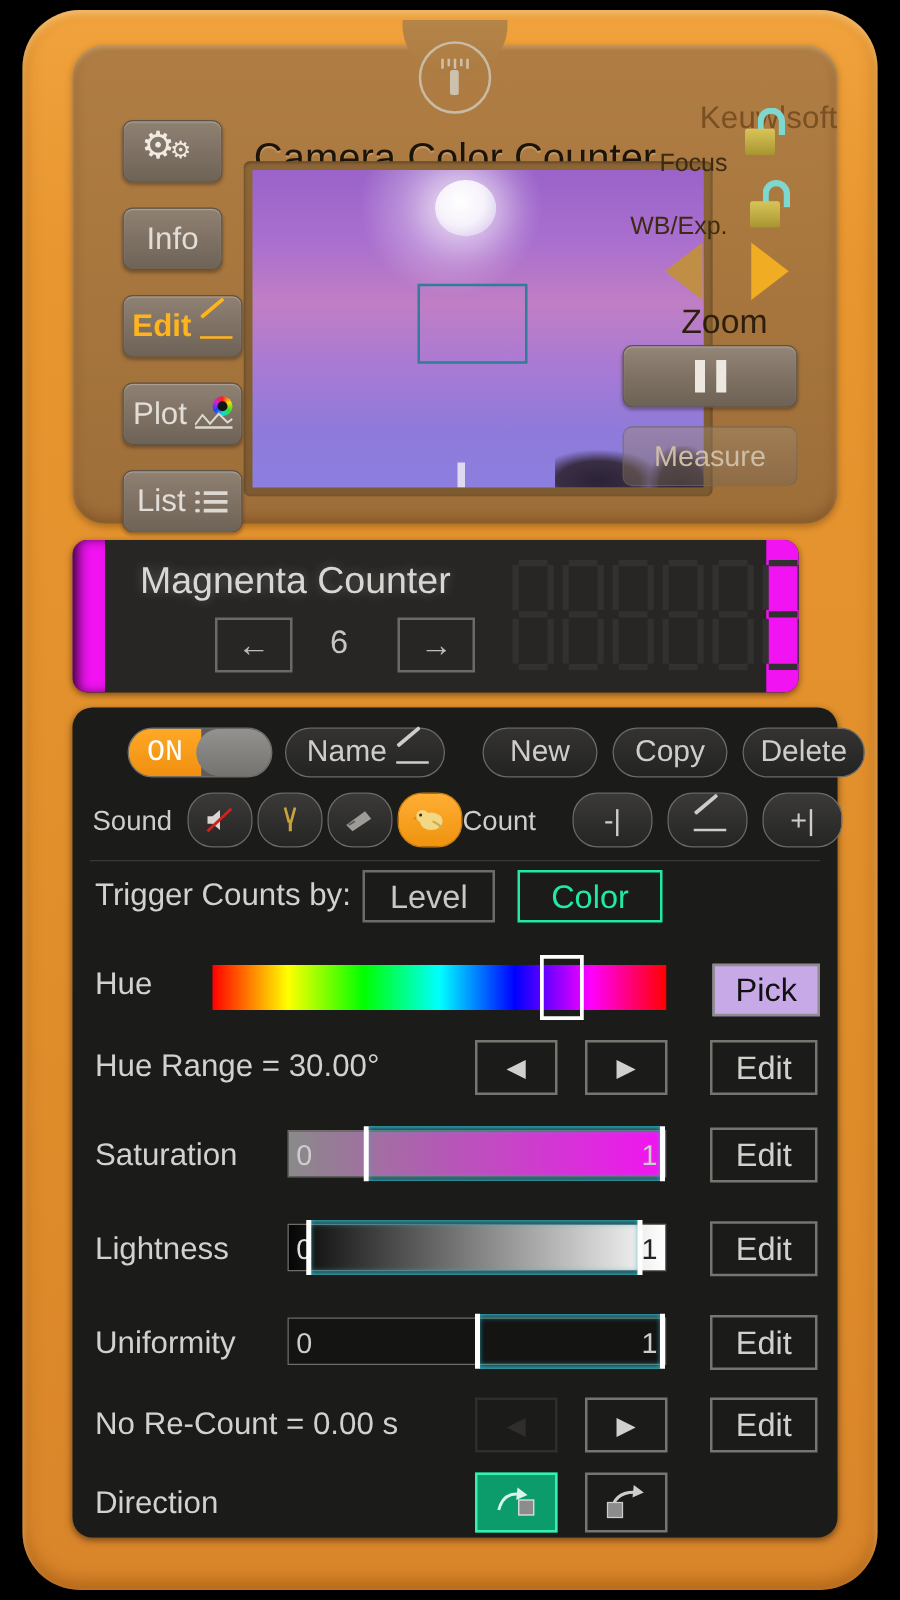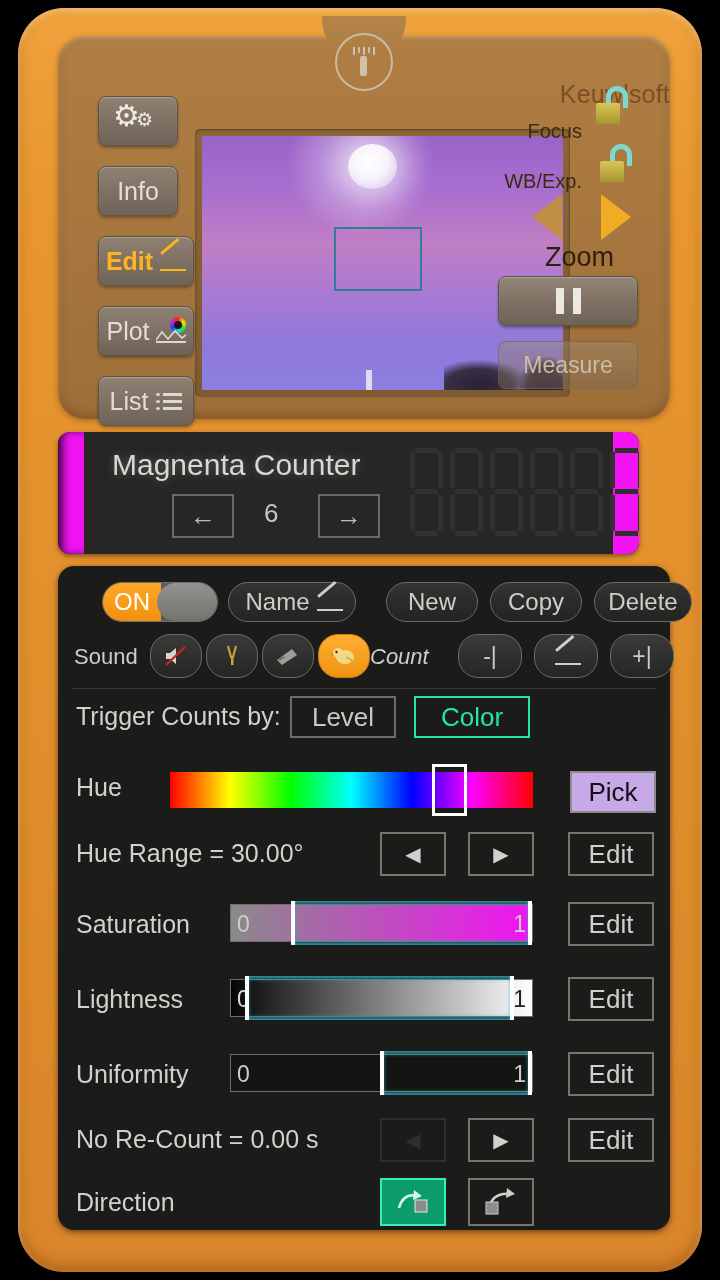--- a/index.html
+++ b/index.html
@@ -207,36 +207,36 @@
   .row1 { position: absolute; left: 0; top: 16px; width: 100%; height: 44px; }
   .toggle {
     position: absolute; left: 44px; top: 0; width: 116px; height: 40px;
     border-radius: 22px; background: #5d5c5a; overflow: hidden;
     border: 1px solid #6f6e6b;
   }
   .toggle .on-part {
     position: absolute; left: 0; top: 0; bottom: 0; width: 58px;
     background: linear-gradient(180deg,#ffa826,#f08f10);
     display: flex; align-items: center; justify-content: center;
-    color: #fff; font-size: 24px;
+    color: #fff; font-size: 24px; font-family: Liberation Mono, monospace;
   }
   .toggle .knob {
     position: absolute; right: 0; top: 0; bottom: 0; width: 60px;
     border-radius: 22px; background: linear-gradient(180deg,#949290,#75736f);
   }
   .pill {
     position: absolute; top: 0; height: 40px;
     border-radius: 21px; border: 1px solid #6c6b68;
     background: linear-gradient(180deg,#343332,#232322);
     display: flex; align-items: center; justify-content: center;
     color: #cfcdc9; font-size: 24px;
   }
   .row2 { position: absolute; left: 0; top: 68px; width: 100%; height: 48px; }
   .sound-label { position: absolute; left: 16px; top: 10px; font-size: 22px; color: #cfcdc9; }
-  .count-label { position: absolute; left: 312px; top: 10px; font-size: 22px; color: #cfcdc9; font-style: italic; }
+  .count-label { position: absolute; left: 312px; top: 10px; font-size: 22px; color: #cfcdc9; }
   .icbtn {
     position: absolute; top: 0; width: 52px; height: 44px;
     border-radius: 20px; border: 1px solid #6c6b68;
     background: linear-gradient(180deg,#3b3a39,#252524);
     display: flex; align-items: center; justify-content: center;
     font-size: 22px; color: #ccc;
   }
   .icbtn.sel { background: linear-gradient(180deg,#ffae34,#ef930f); border-color: #c97d10; }
   .divider { position: absolute; left: 14px; right: 14px; top: 122px; height: 1px; background: #3a3938; }
   .srow { position: absolute; left: 0; width: 100%; }
@@ -296,20 +296,21 @@
       <div class="torch-glyph">
         <span class="torch-ray" style="left:2px;"></span>
         <span class="torch-ray" style="left:7px;height:6px;"></span>
         <span class="torch-ray" style="left:12px;"></span>
         <span class="torch-ray" style="left:17px;height:6px;"></span>
         <span class="torch-ray" style="left:22px;"></span>
       </div>
     </div>
 
     <div class="brand">Keuwlsoft</div>
+    <div class="apptitle">Camera Color Counter</div>
 
     <div class="lbtn" style="top:60px;">
       <span class="gear-wrap">
         <span class="gear g1">⚙</span>
           <span class="gear g2">⚙</span>
       </span>
     </div>
     <div class="lbtn" style="top:130px;">
       <span>Info</span>
     </div>

